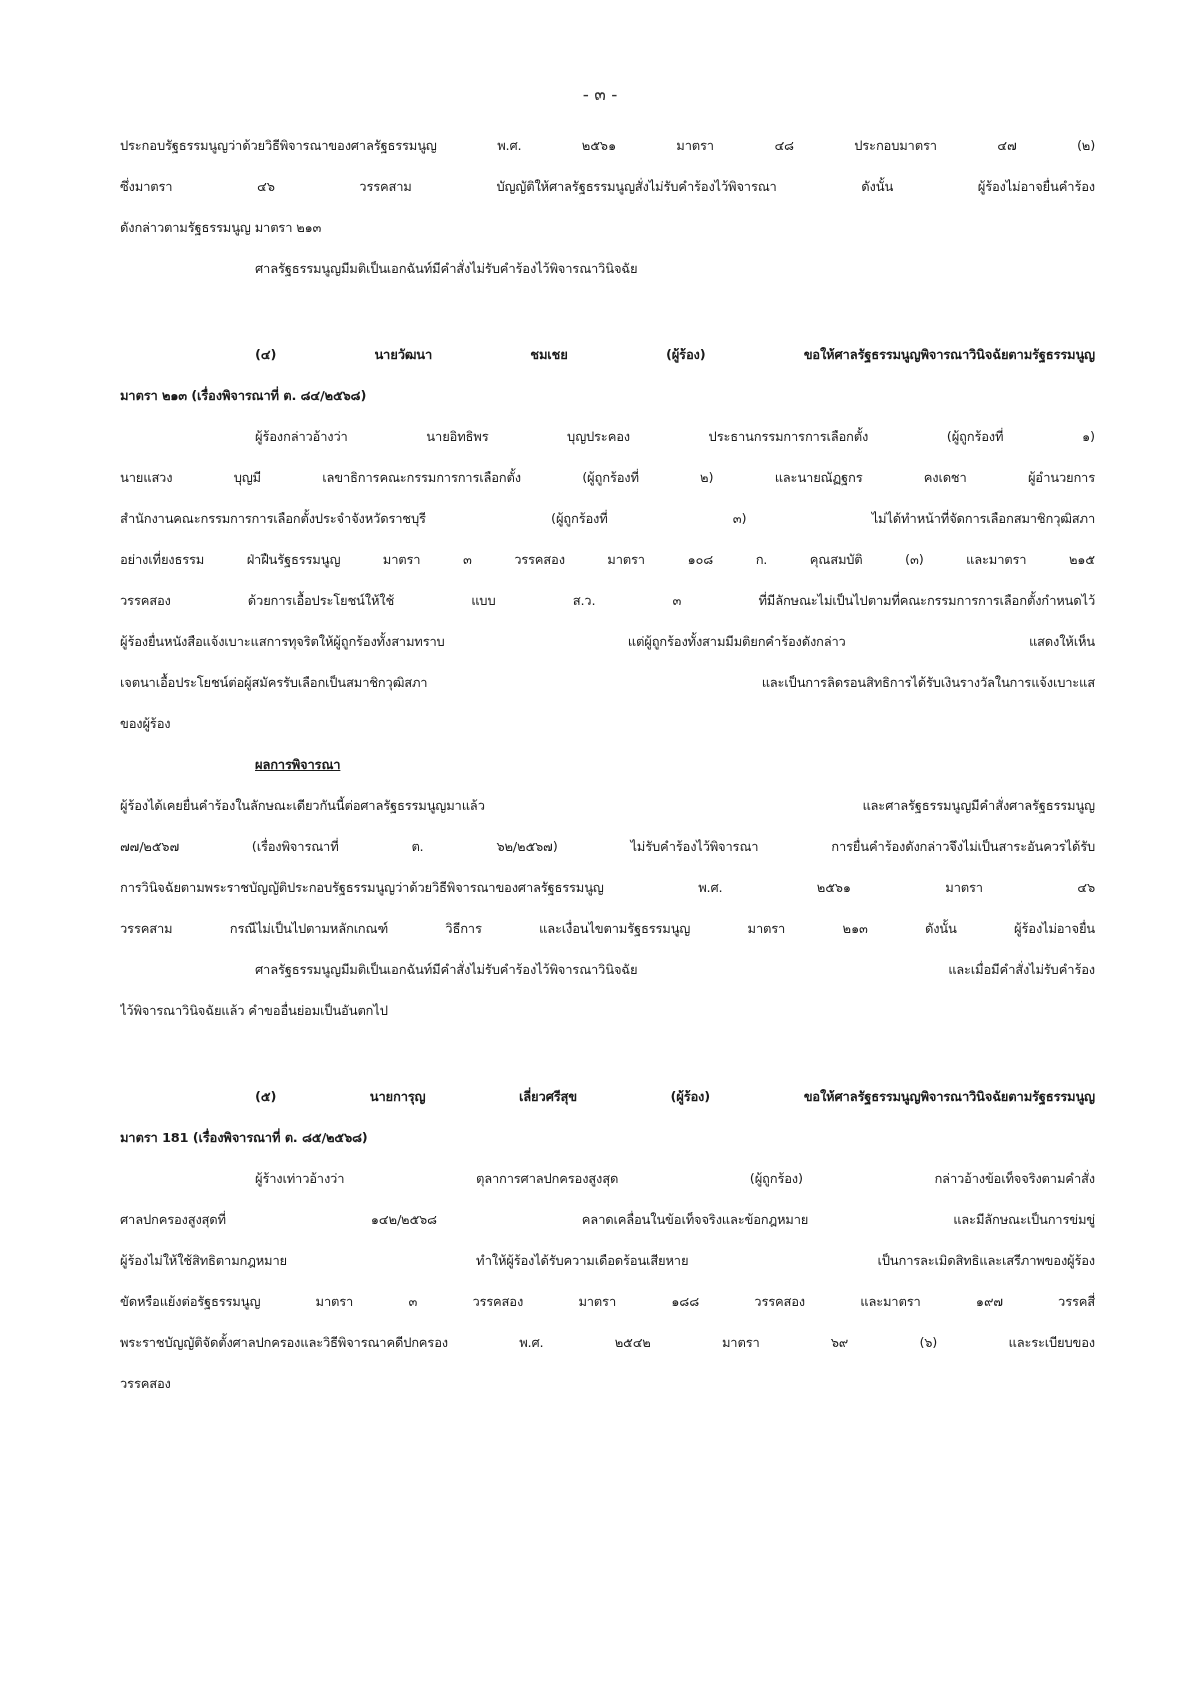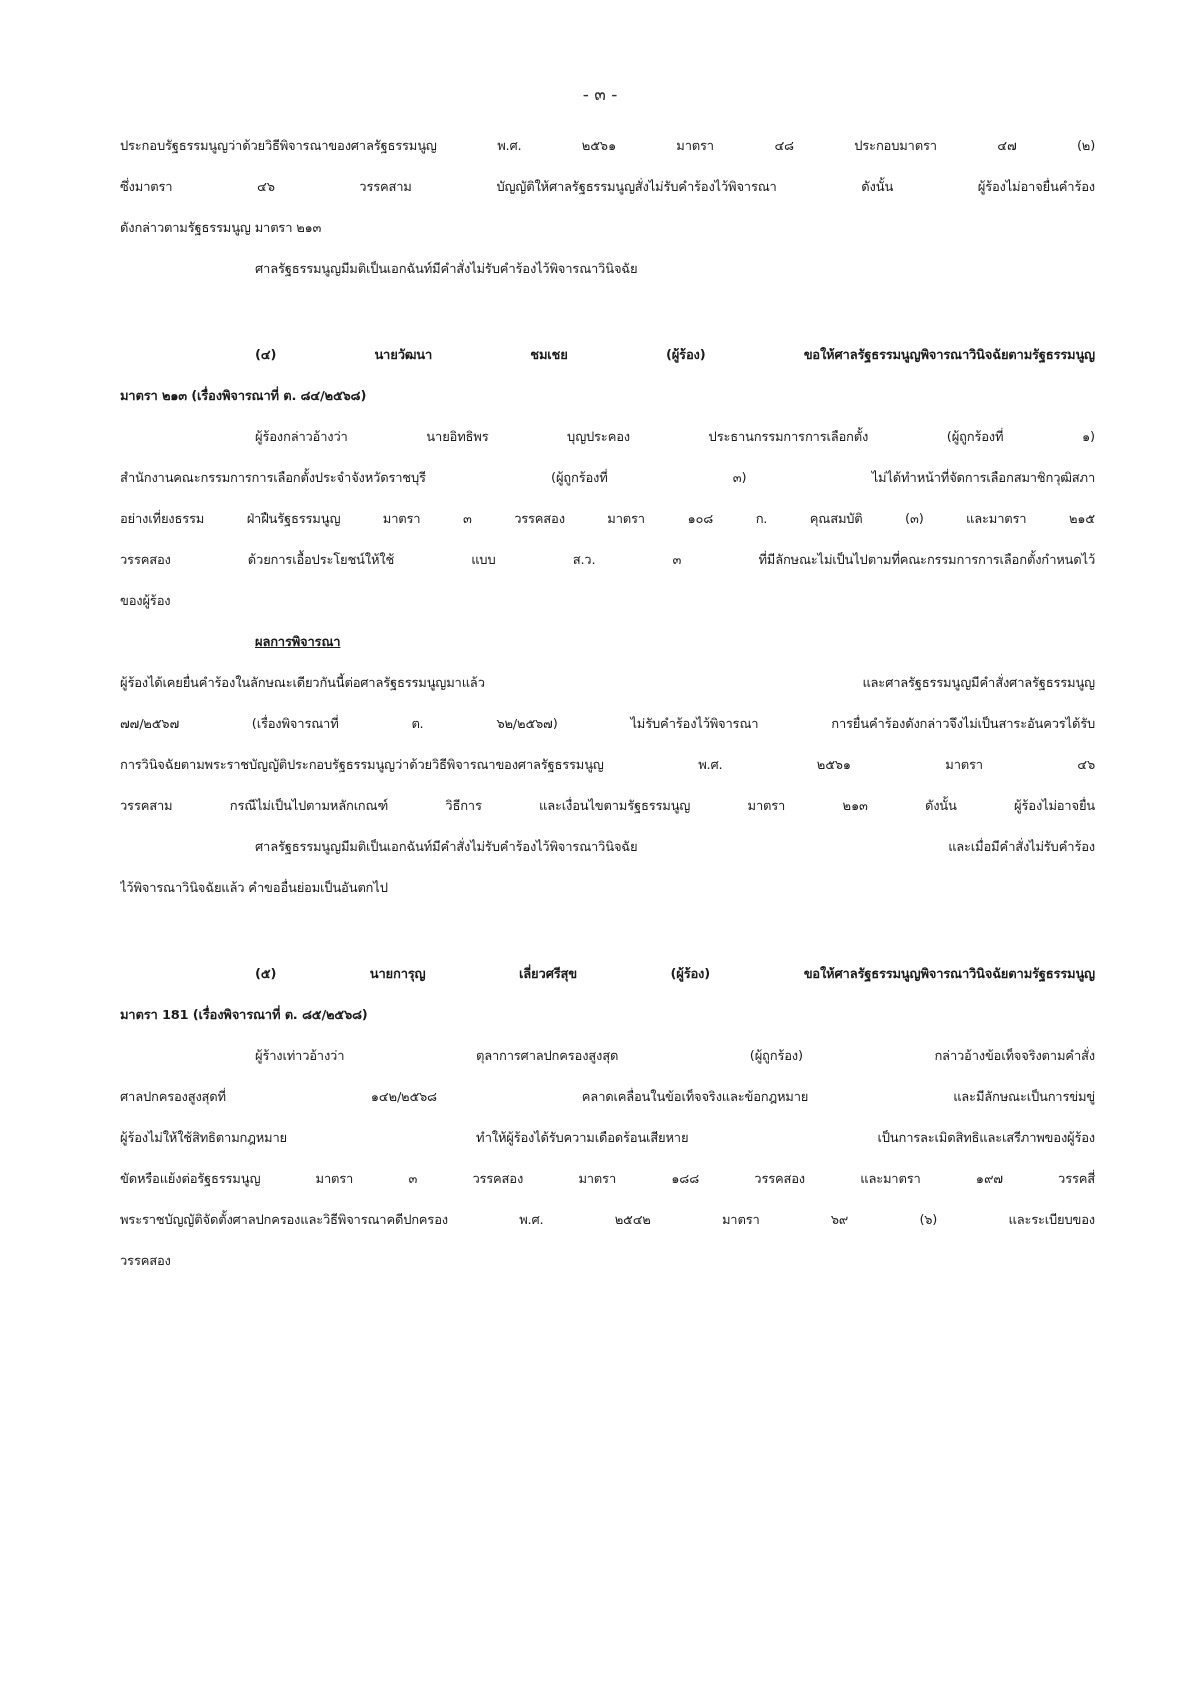--- a/index.html
+++ b/index.html
@@ -81,23 +81,26 @@
       <div class="line indent last">ศาลรัฐธรรมนูญมีมติเป็นเอกฉันท์มีคำสั่งไม่รับคำร้องไว้พิจารณาวินิจฉัย</div>
     </div>
 
     <div class="gap"></div>
 
     <div>
       <div class="line indent bold">(๔) นายวัฒนา ชมเชย (ผู้ร้อง) ขอให้ศาลรัฐธรรมนูญพิจารณาวินิจฉัยตามรัฐธรรมนูญ</div>
       <div class="line bold last">มาตรา ๒๑๓ (เรื่องพิจารณาที่ ต. ๘๔/๒๕๖๘)</div>
 
       <div class="line indent">ผู้ร้องกล่าวอ้างว่า นายอิทธิพร บุญประคอง ประธานกรรมการการเลือกตั้ง (ผู้ถูกร้องที่ ๑)</div>
+      <div class="line">นายแสวง บุญมี เลขาธิการคณะกรรมการการเลือกตั้ง (ผู้ถูกร้องที่ ๒) และนายณัฏฐกร คงเดชา ผู้อำนวยการ</div>
       <div class="line">สำนักงานคณะกรรมการการเลือกตั้งประจำจังหวัดราชบุรี (ผู้ถูกร้องที่ ๓) ไม่ได้ทำหน้าที่จัดการเลือกสมาชิกวุฒิสภา</div>
       <div class="line">อย่างเที่ยงธรรม ฝ่าฝืนรัฐธรรมนูญ มาตรา ๓ วรรคสอง มาตรา ๑๐๘ ก. คุณสมบัติ (๓) และมาตรา ๒๑๕</div>
       <div class="line">วรรคสอง ด้วยการเอื้อประโยชน์ให้ใช้ แบบ ส.ว. ๓ ที่มีลักษณะไม่เป็นไปตามที่คณะกรรมการการเลือกตั้งกำหนดไว้</div>
+      <div class="line">ผู้ร้องยื่นหนังสือแจ้งเบาะแสการทุจริตให้ผู้ถูกร้องทั้งสามทราบ แต่ผู้ถูกร้องทั้งสามมีมติยกคำร้องดังกล่าว แสดงให้เห็น</div>
+      <div class="line">เจตนาเอื้อประโยชน์ต่อผู้สมัครรับเลือกเป็นสมาชิกวุฒิสภา และเป็นการลิดรอนสิทธิการได้รับเงินรางวัลในการแจ้งเบาะแส</div>
       <div class="line last">ของผู้ร้อง</div>
 
       <div class="line indent last">
         <span class="heading-underline">ผลการพิจารณา</span>
       </div>
 
       <div class="line">ผู้ร้องได้เคยยื่นคำร้องในลักษณะเดียวกันนี้ต่อศาลรัฐธรรมนูญมาแล้ว และศาลรัฐธรรมนูญมีคำสั่งศาลรัฐธรรมนูญ</div>
       <div class="line">๗๗/๒๕๖๗ (เรื่องพิจารณาที่ ต. ๖๒/๒๕๖๗) ไม่รับคำร้องไว้พิจารณา การยื่นคำร้องดังกล่าวจึงไม่เป็นสาระอันควรได้รับ</div>
       <div class="line">การวินิจฉัยตามพระราชบัญญัติประกอบรัฐธรรมนูญว่าด้วยวิธีพิจารณาของศาลรัฐธรรมนูญ พ.ศ. ๒๕๖๑ มาตรา ๔๖</div>
       <div class="line">วรรคสาม กรณีไม่เป็นไปตามหลักเกณฑ์ วิธีการ และเงื่อนไขตามรัฐธรรมนูญ มาตรา ๒๑๓ ดังนั้น ผู้ร้องไม่อาจยื่น</div>

